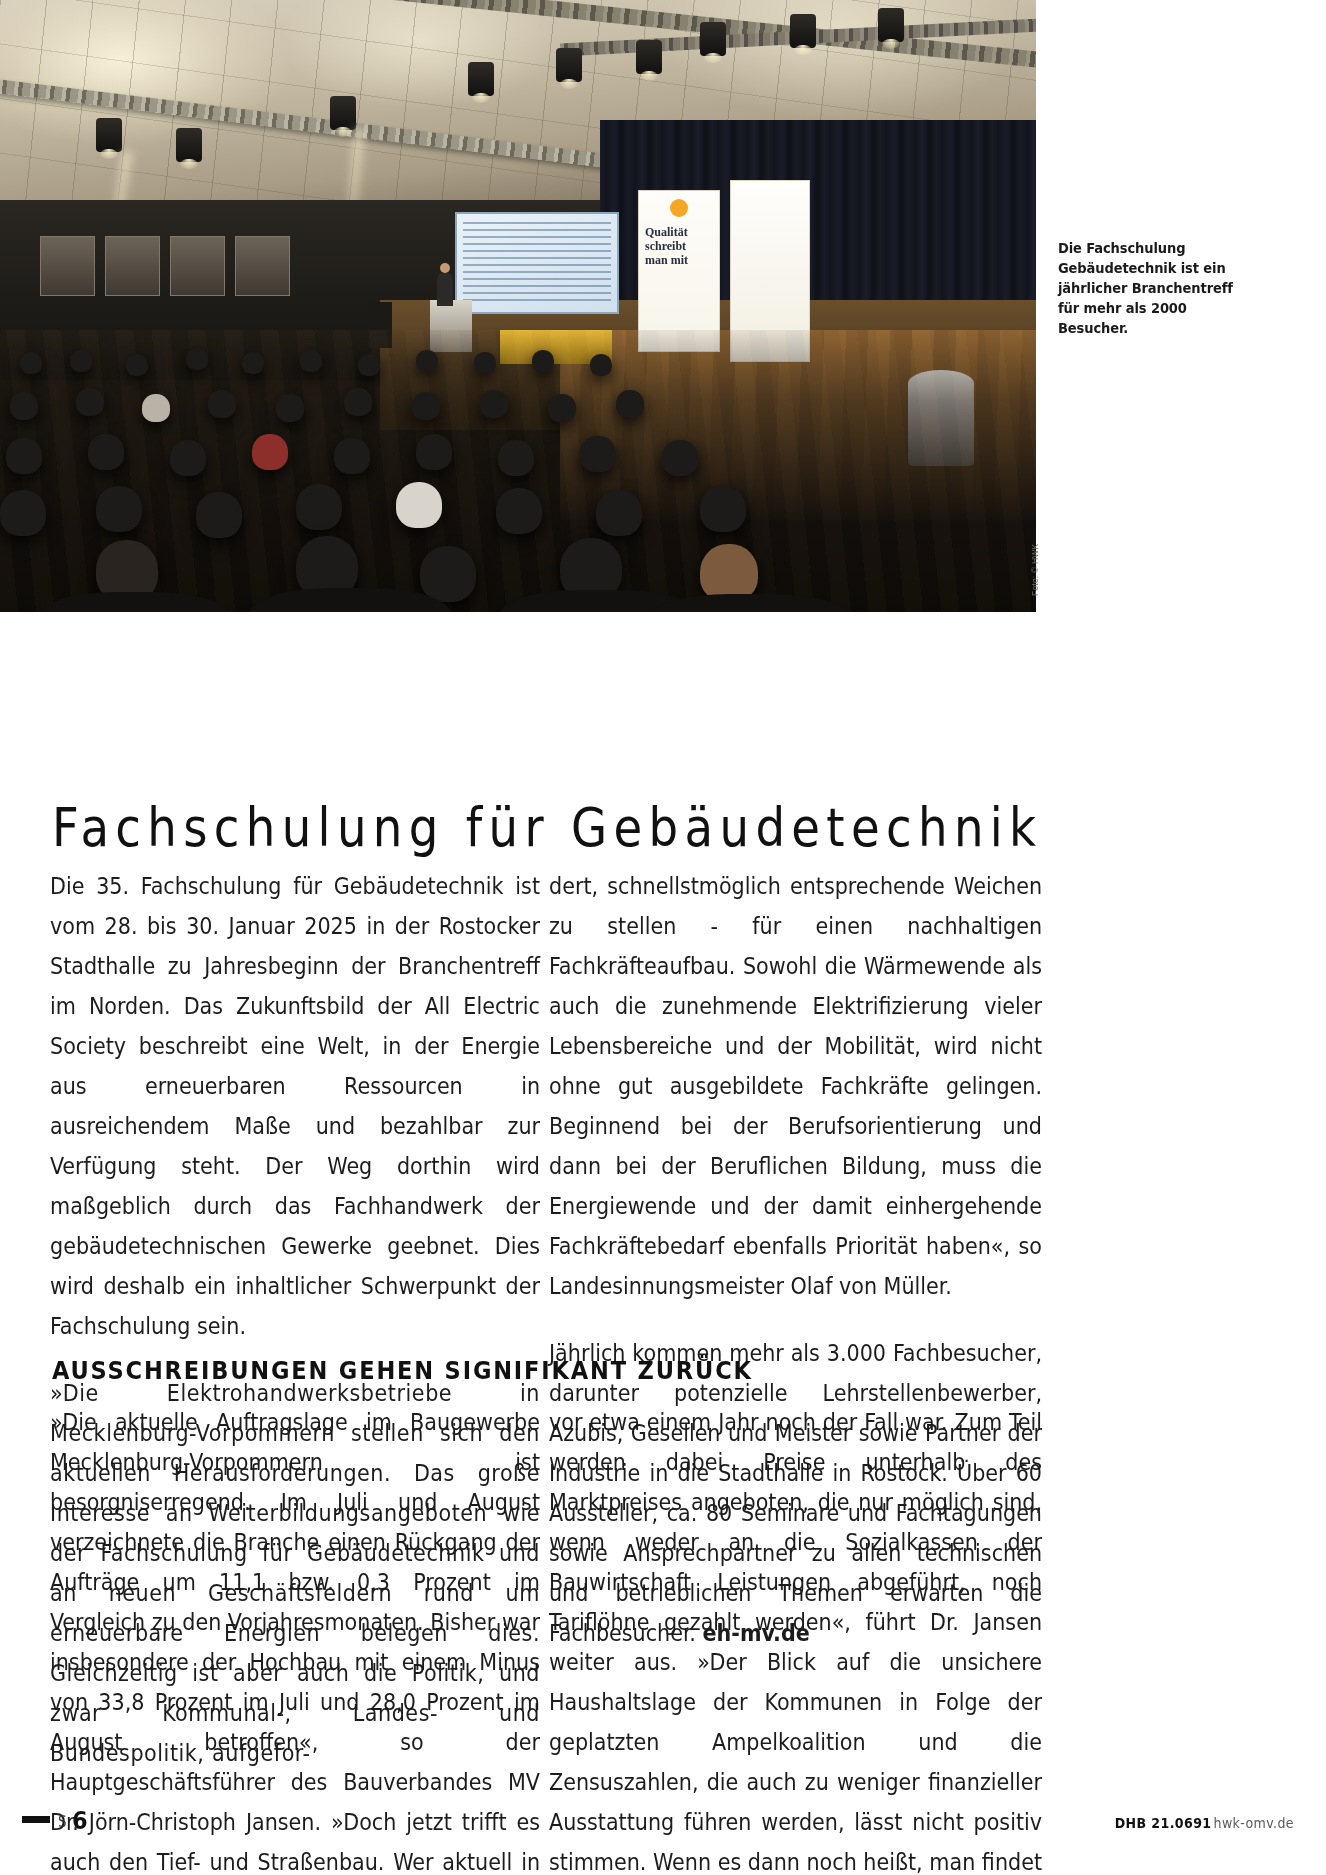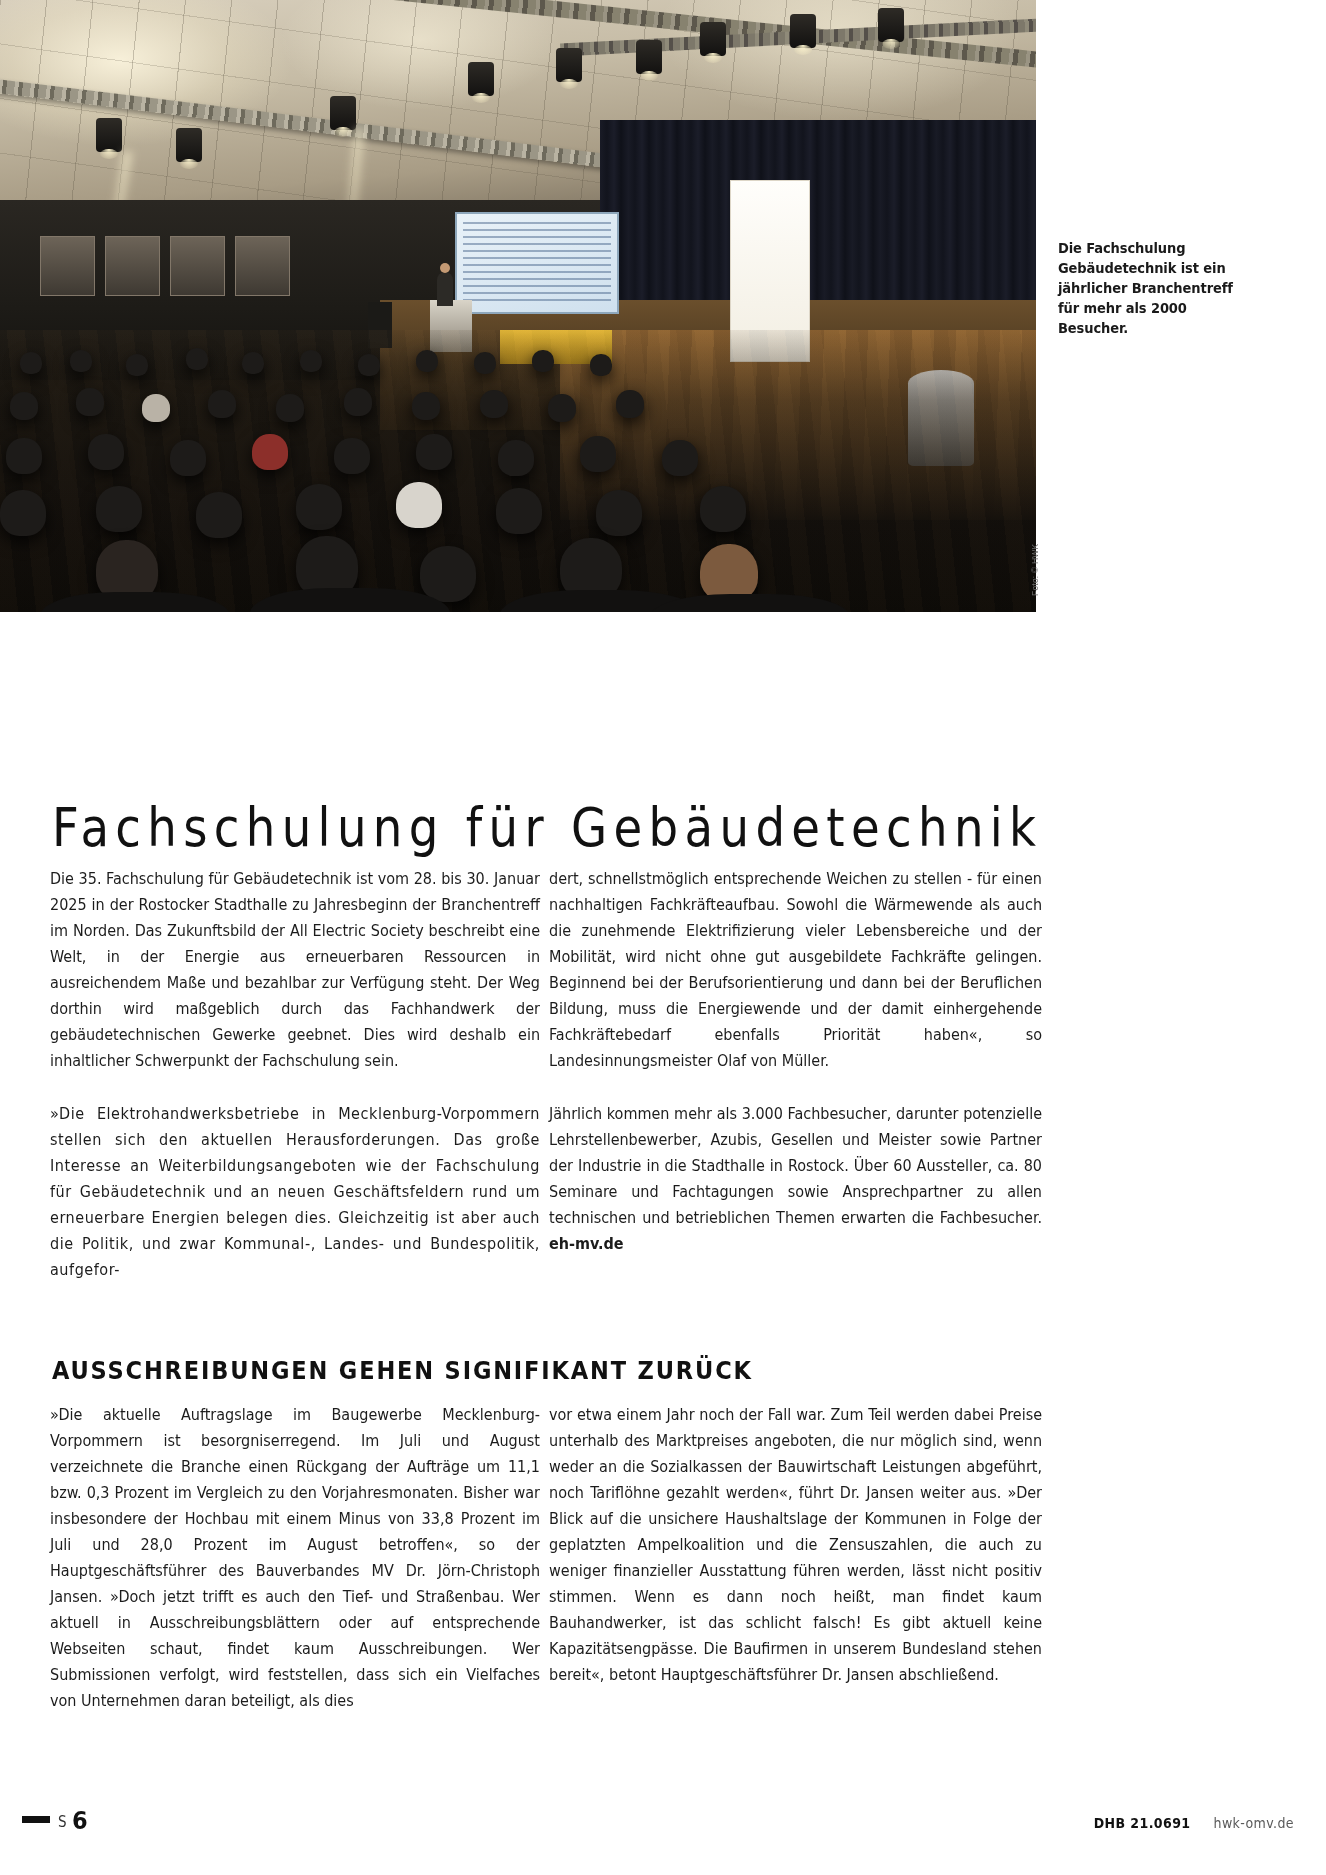--- a/index.html
+++ b/index.html
@@ -242,22 +242,22 @@
     letter-spacing: 6.6px;
     white-space: nowrap;
     transform: scaleX(0.96);
     transform-origin: left center;
   }
 
   
   .col {
     position: absolute;
     font-family: "DejaVu Sans Condensed", "Liberation Sans Narrow", "Liberation Sans", sans-serif;
-    font-size: 16px;
-    line-height: 26px;
+    font-size: 23px;
+    line-height: 40px;
     color: #1c1c1c;
     text-align: justify;
     text-justify: inter-word;
   }
   .col-left  { left: 50px;  width: 490px; }
   .col-right { left: 549px; width: 493px; }
 
   .p-block { margin: 0 0 27px 0; }
   .p-spaced { letter-spacing: 0.55px; word-spacing: 0.5px; }
   .bold-link { font-weight: bold; }
@@ -311,21 +311,21 @@
   .footer-right {
     position: absolute;
     right: 32px;
     bottom: 44px;
     font-family: "DejaVu Sans Condensed", "Liberation Sans Narrow", "Liberation Sans", sans-serif;
     font-size: 14px;
     letter-spacing: 0.4px;
     color: #111111;
   }
   .footer-right .issue { font-weight: bold; }
-  .footer-right .site  { color: #5a5a5a; margin-left: 23px; font-weight: normal; }
+  .footer-right .site  { color: #5a5a5a; margin-left: 2px; font-weight: normal; }
 </style>
 </head>
 <body>
 
 <div class="photo-wrap">
   <div class="ceiling">
     <div class="ceiling-grid"></div>
   </div>
   <div class="truss-a"></div>
   <div class="truss-b"></div>
@@ -354,20 +354,24 @@
     <div class="wall-panel"></div>
   </div>
 
   <div class="stage"></div>
   <div class="stage-floor"></div>
 
   <div class="screen">
     <div class="screen-lines"></div>
   </div>
 
+  <div class="banner">
+    <div class="banner-logo"></div>
+    <div class="banner-txt">Qualität<br>schreibt<br>man mit</div>
+  </div>
   <div class="banner2"></div>
 
   <div class="speaker-stack"></div>
   <div class="lectern"></div>
   <div class="speaker"></div>
   <div class="table-yellow"></div>
   <div class="cocktail-table"></div>
 
   <div class="audience">
     <div class="aud-floor"></div>

